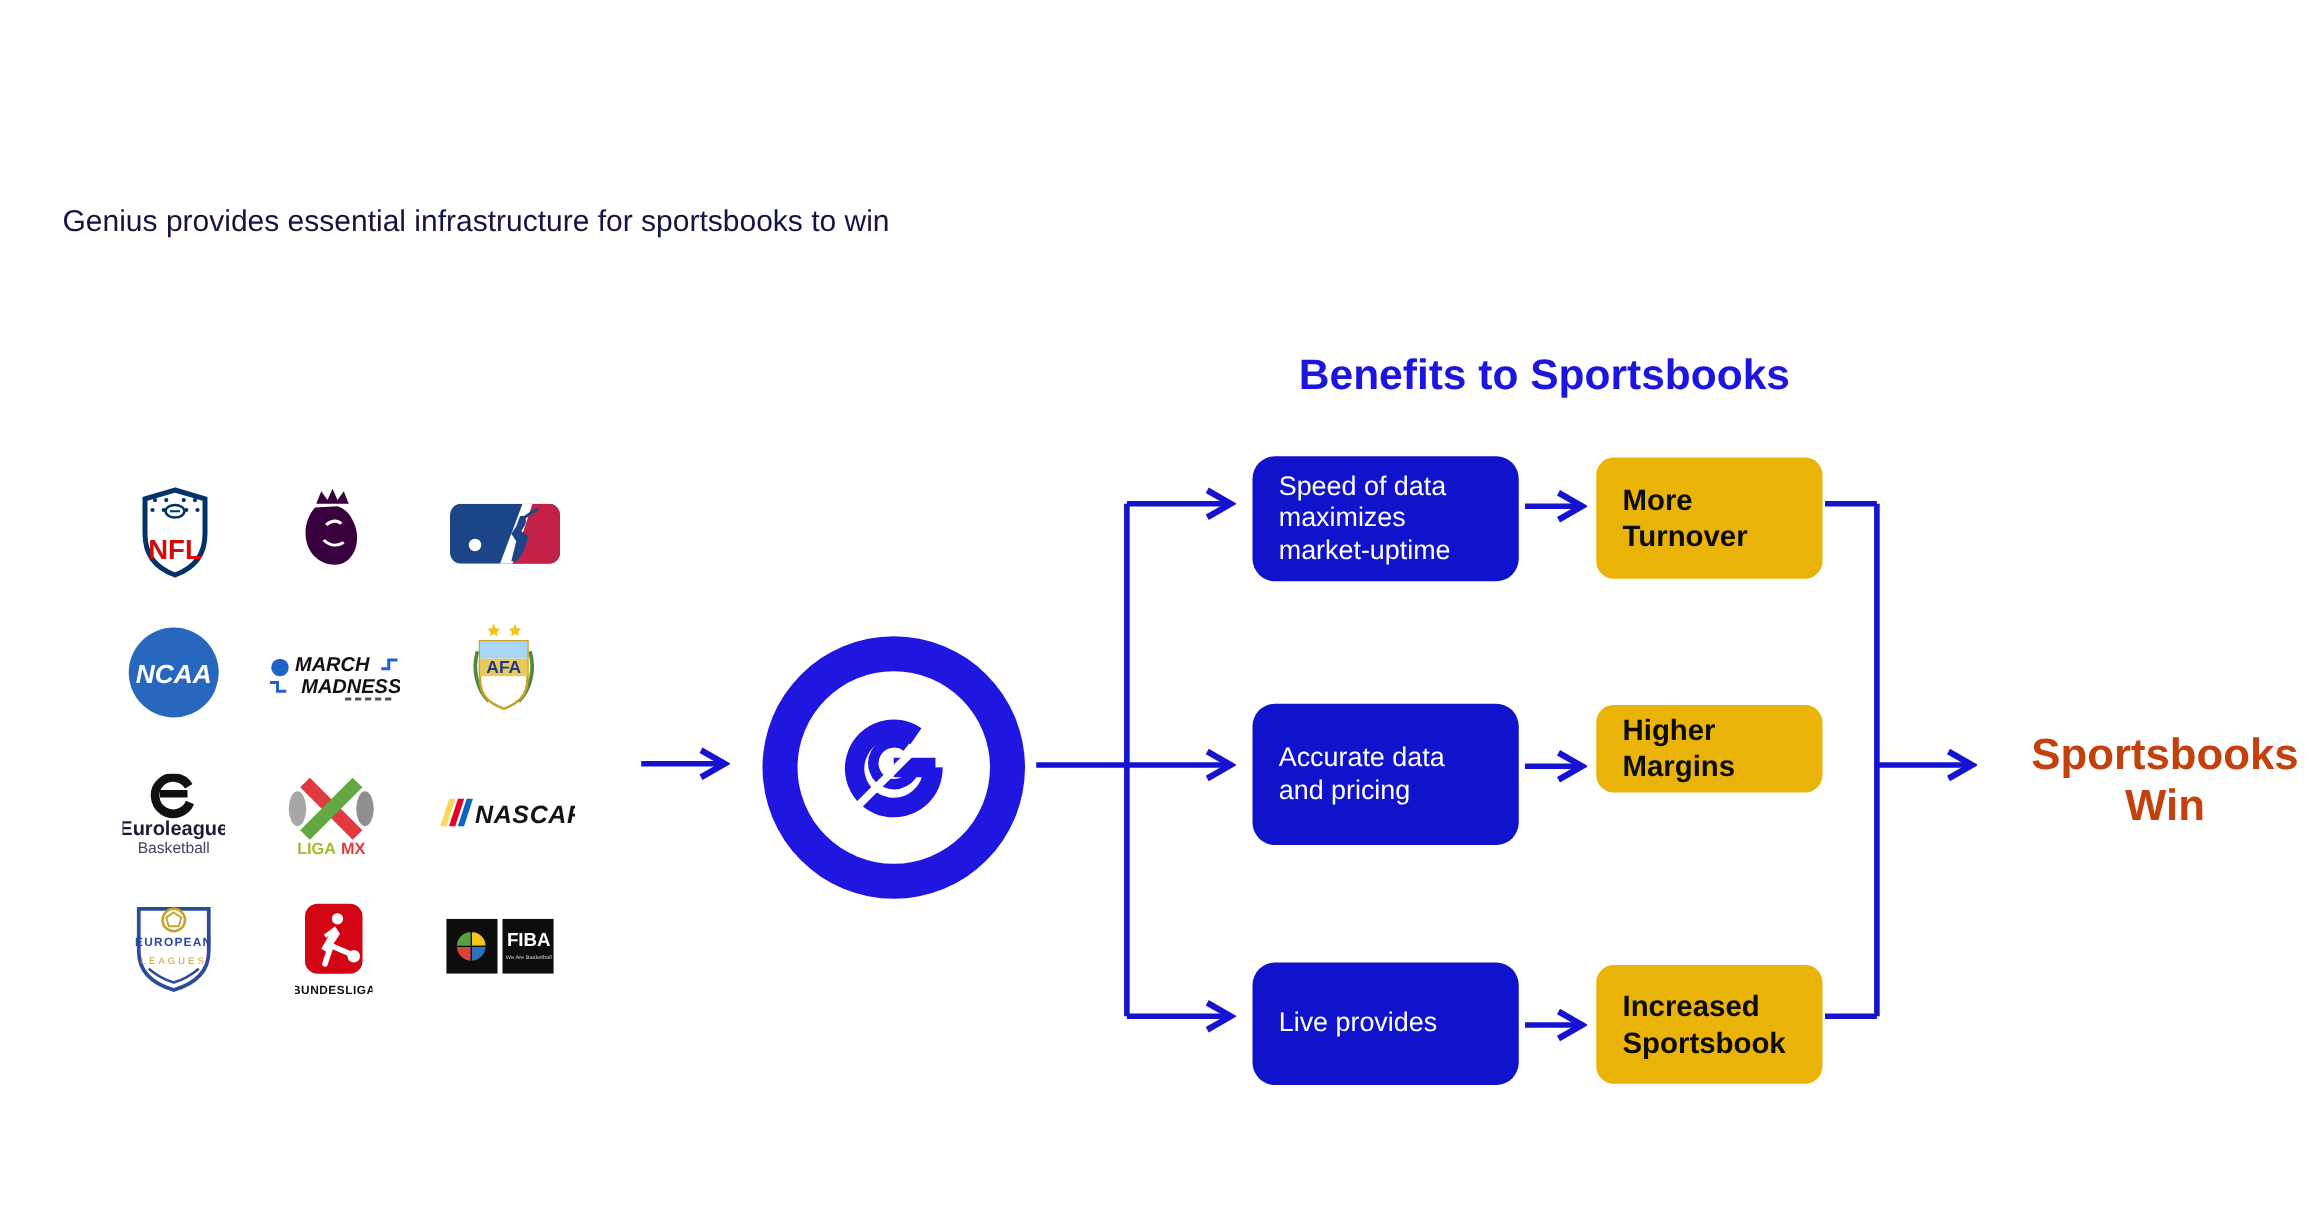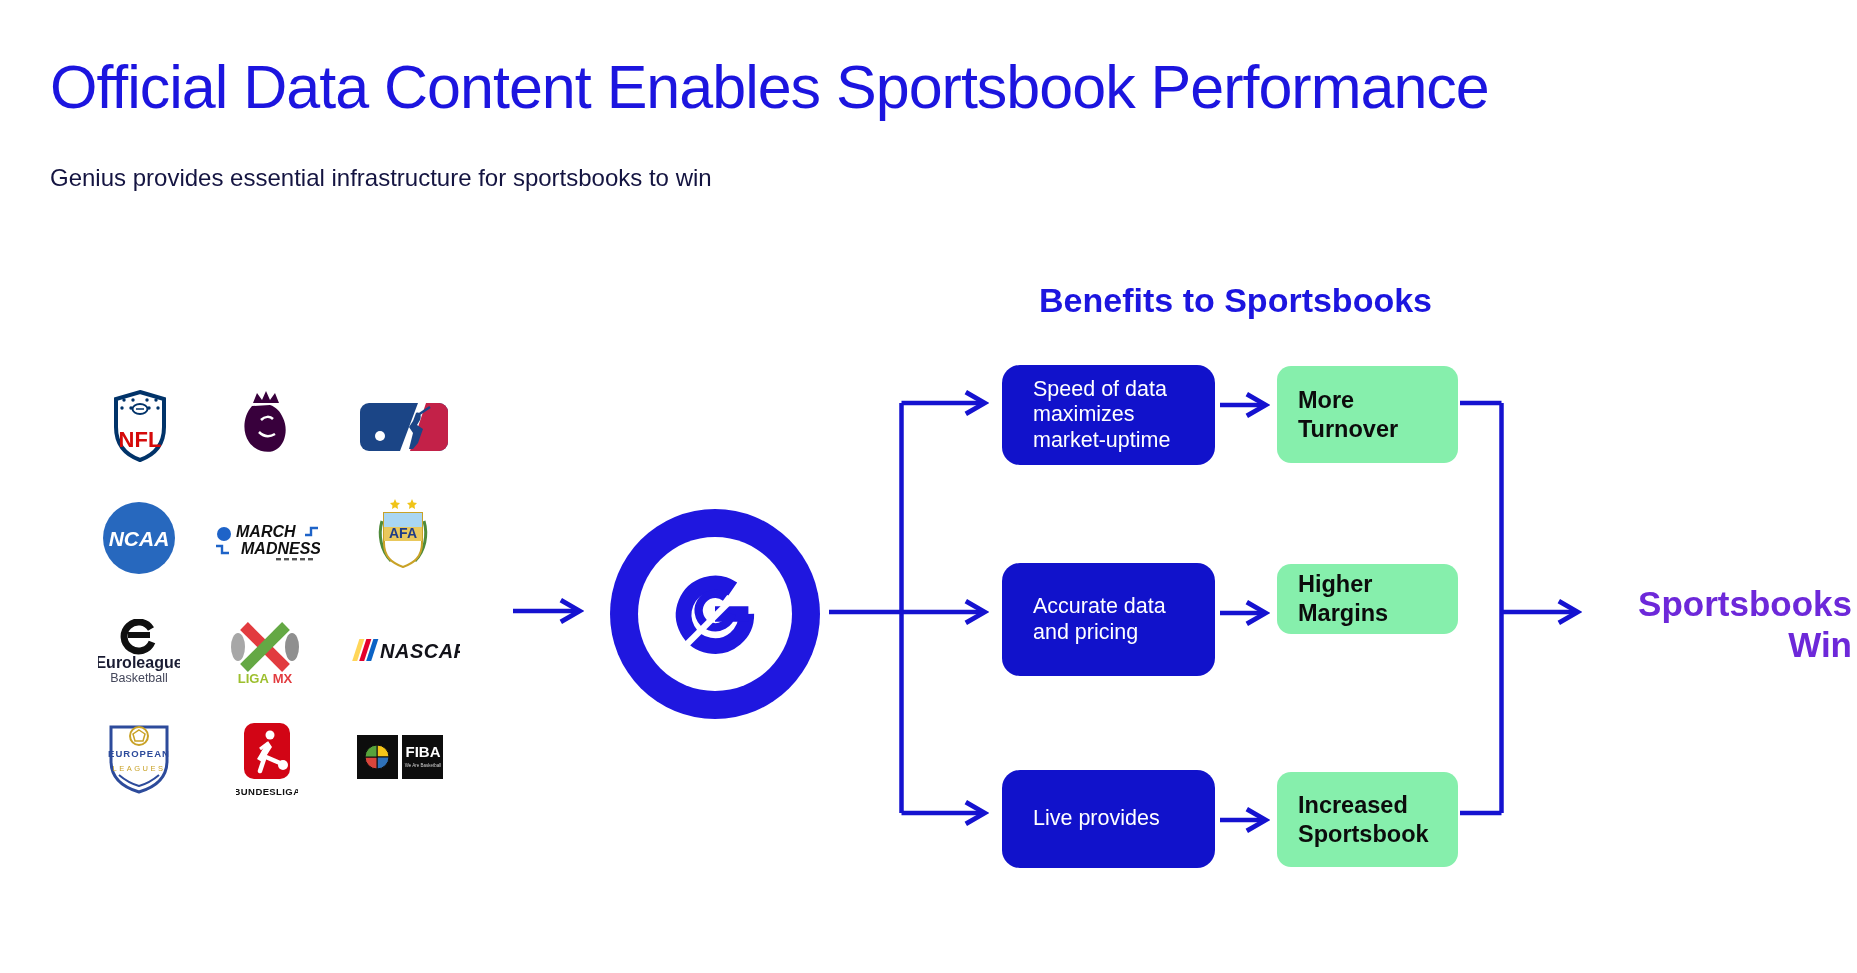--- a/index.html
+++ b/index.html
@@ -20,41 +20,40 @@
           background:#1F17DF;display:flex;align-items:center;justify-content:center;}
   .genius-inner{width:154px;height:154px;border-radius:50%;background:#ffffff;
           display:flex;align-items:center;justify-content:center;}
   .genius-g{width:96px;height:96px;}
   
   .connectors{position:absolute;left:0;top:0;width:1857px;height:973px;pointer-events:none;}
   
   .driver{position:absolute;left:1002px;width:213px;background:#1112CB;border-radius:18px;
           color:#ffffff;display:flex;align-items:center;padding-left:19px;box-sizing:border-box;
           font-size:21.5px;line-height:1.17;}
-  .driver p{margin:12px;max-width:158px;}
+  .driver p{margin:2px;max-width:158px;}
   .d1{top:365px;height:100px;}
   .d2{top:563px;height:113px;}
   .d3{top:770px;height:98px;}
   
-  .benefit{position:absolute;left:1277px;width:181px;background:#86efac;border-radius:14px;
+  .benefit{position:absolute;left:1277px;width:181px;background:#eab308;border-radius:14px;
           color:#0c0c0c;font-weight:bold;display:flex;align-items:center;padding-left:21px;
           box-sizing:border-box;font-size:23.5px;line-height:1.22;}
   .benefit p{margin:0;max-width:150px;}
   .b1{top:366px;height:97px;}
   .b2{top:564px;height:70px;}
   .b3{top:772px;height:95px;}
-  .outcome{position:absolute;left:1612px;top:584px;width:240px;text-align:right;
-          font-size:35px;font-weight:bold;color:#6d28d9;line-height:1.17;}
+  .outcome{position:absolute;left:1612px;top:584px;width:240px;text-align:center;
+          font-size:35px;font-weight:bold;color:#c2410c;line-height:1.17;}
 </style>
 </head>
 <body>
 
 <div class="slide">
 
-  <h1 class="title">Official Data Content Enables Sportsbook Performance</h1>
   <p class="subtitle">Genius provides essential infrastructure for sportsbooks to win</p>
   <div class="benefits-heading">Benefits to Sportsbooks</div>
 
   <div class="logo-cell" style="left:111px;top:389px;">
     <svg width="58" height="74" viewBox="0 0 58 74">
       <path d="M29 3 L53 10 V38 C53 56 43 66 29 71 C15 66 5 56 5 38 V10 Z" fill="#ffffff" stroke="#013369" stroke-width="4"></path>
       <circle cx="13" cy="11" r="1.7" fill="#013369"></circle>
         <circle cx="22" cy="11" r="1.7" fill="#013369"></circle>
       <circle cx="36" cy="11" r="1.7" fill="#013369"></circle>
         <circle cx="45" cy="11" r="1.7" fill="#013369"></circle>

